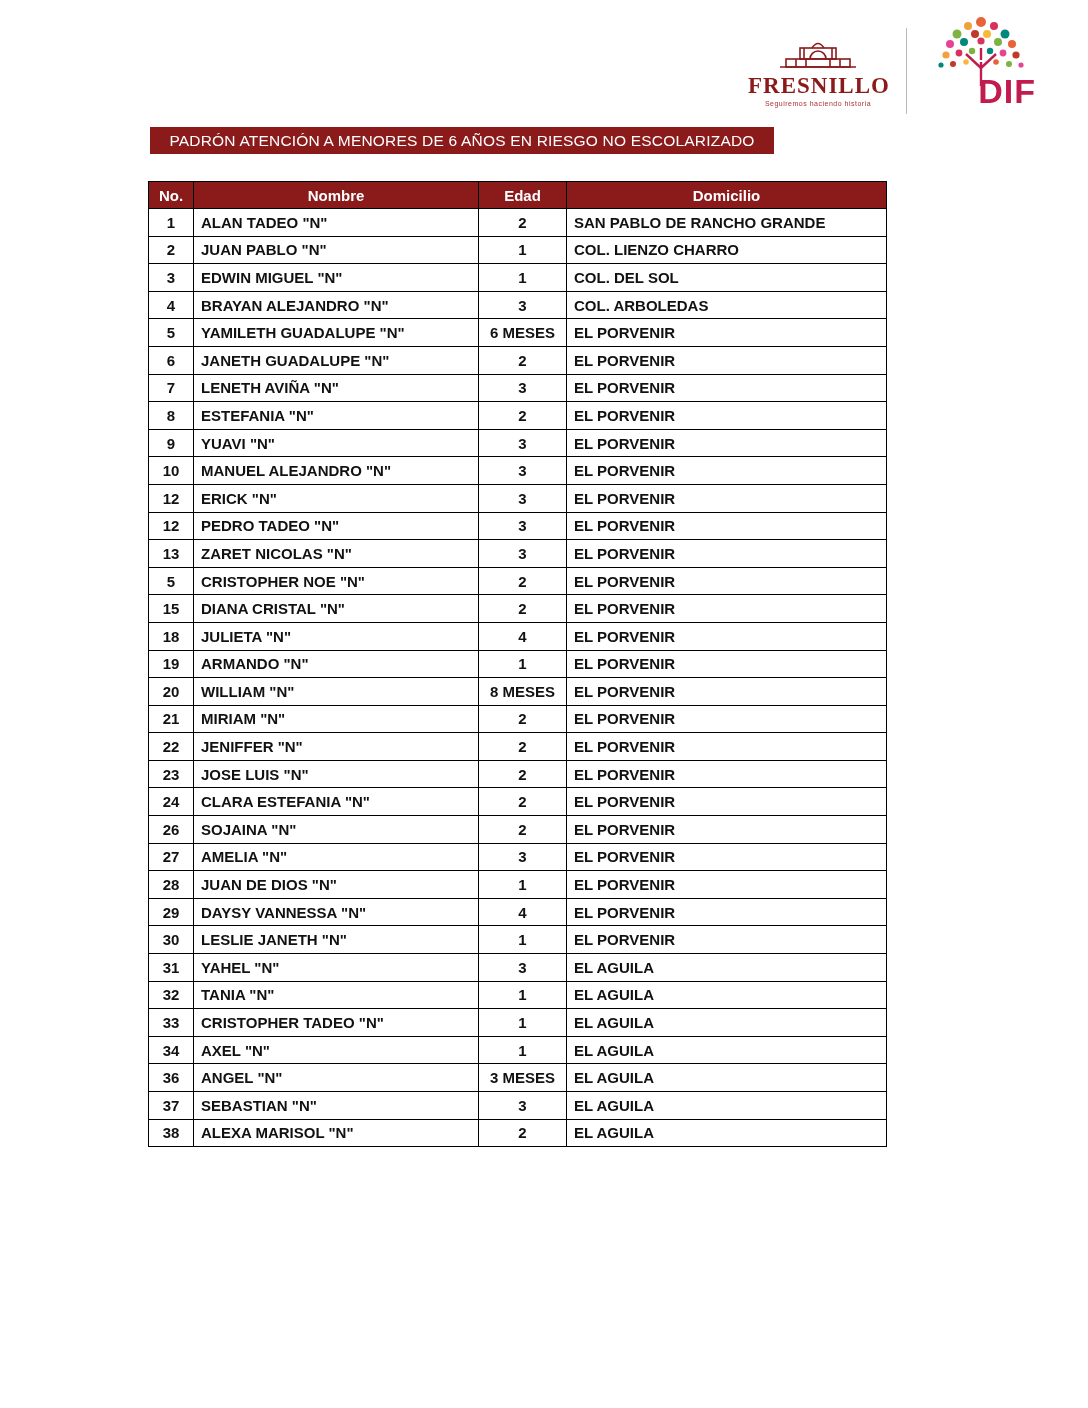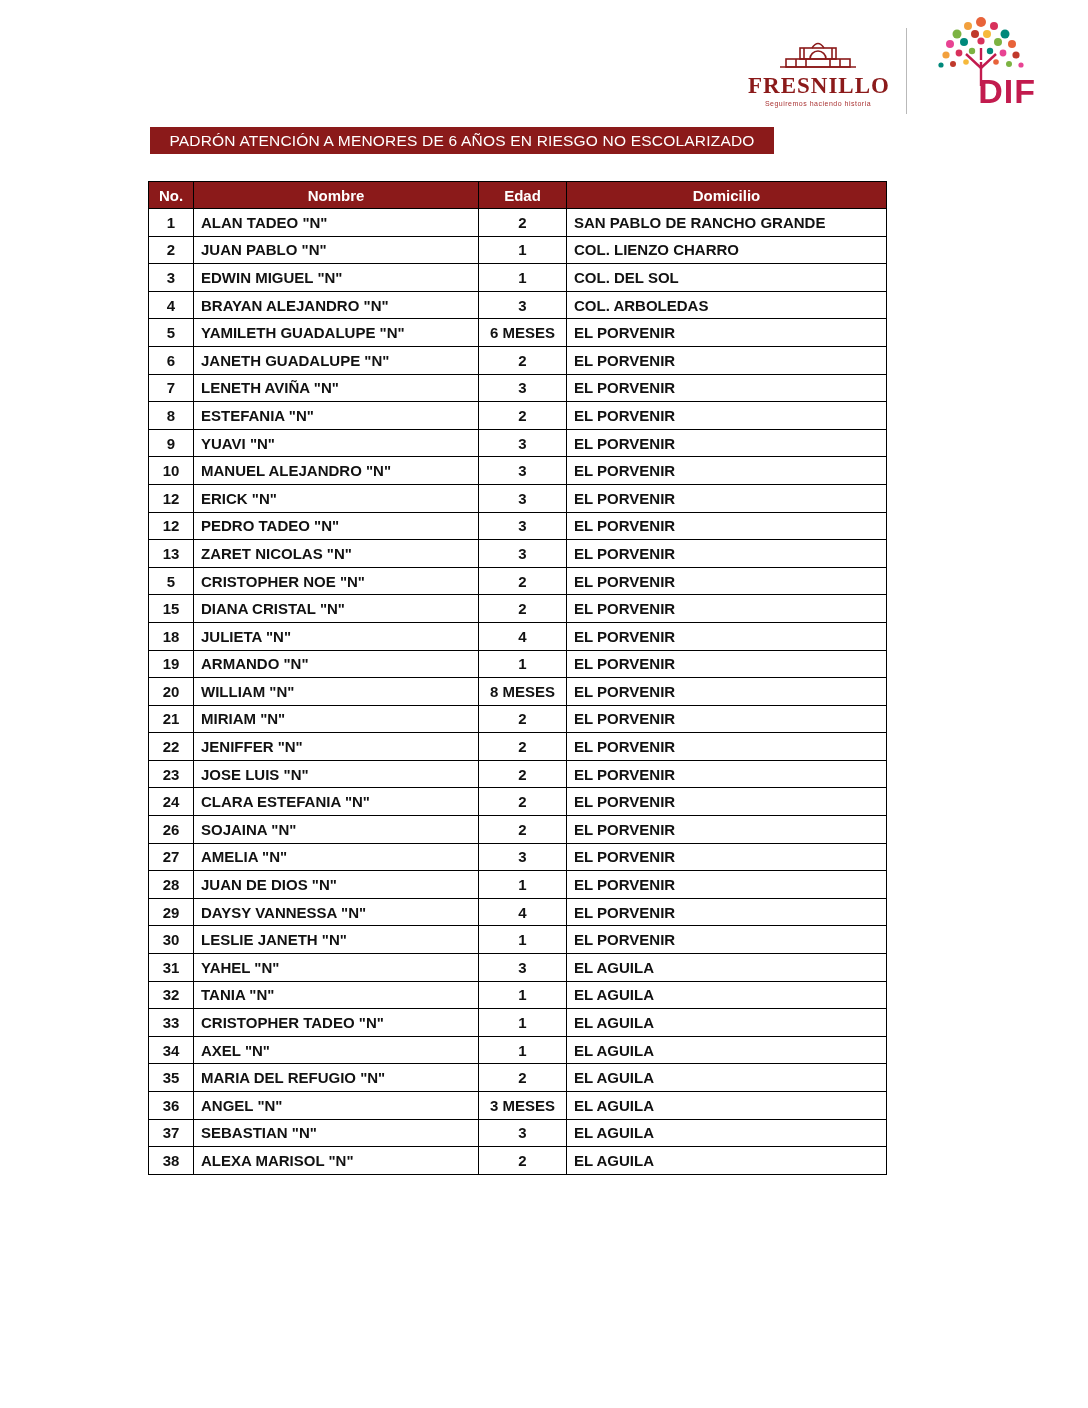--- a/index.html
+++ b/index.html
@@ -326,26 +326,20 @@
           <td class="col2">1</td>
           <td class="col3">EL AGUILA</td>
         </tr>
         <tr>
           <td class="col0">34</td>
           <td class="col1">AXEL "N"</td>
           <td class="col2">1</td>
           <td class="col3">EL AGUILA</td>
         </tr>
         <tr>
-          <td class="col0">35</td>
-          <td class="col1">MARIA DEL REFUGIO "N"</td>
-          <td class="col2">2</td>
-          <td class="col3">EL AGUILA</td>
-        </tr>
-        <tr>
           <td class="col0">36</td>
           <td class="col1">ANGEL "N"</td>
           <td class="col2">3 MESES</td>
           <td class="col3">EL AGUILA</td>
         </tr>
         <tr>
           <td class="col0">37</td>
           <td class="col1">SEBASTIAN "N"</td>
           <td class="col2">3</td>
           <td class="col3">EL AGUILA</td>

